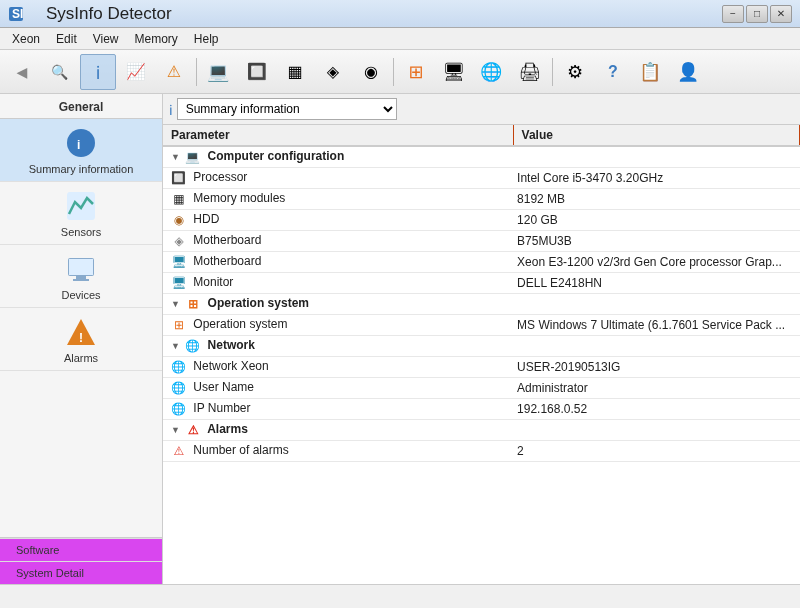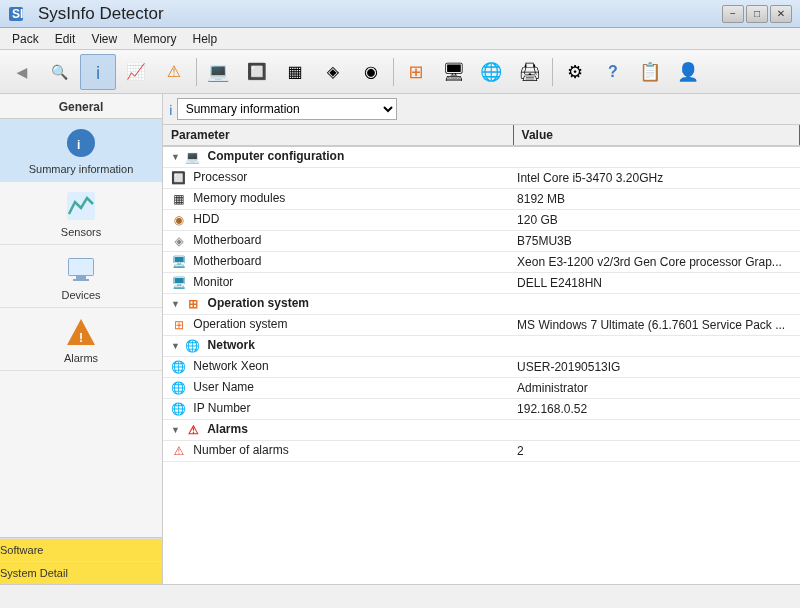--- a/index.html
+++ b/index.html
@@ -8,21 +8,21 @@
     
     .title-bar {
       background: linear-gradient(to bottom, #dce9f7, #c8daf0);
       height: 28px;
       display: flex;
       align-items: center;
       padding: 0 8px;
       border-bottom: 1px solid #aaa;
       user-select: none;
     }
-    .title-bar-icon { width: 16px; height: 16px; margin-right: 14px; }
+    .title-bar-icon { width: 16px; height: 16px; margin-right: 22px; }
     .title-bar-title { font-size: 17px; font-weight: normal; flex: 1; color: #222; }
     .title-bar-buttons { display: flex; gap: 2px; }
     .title-bar-btn {
       width: 22px; height: 18px; background: linear-gradient(to bottom, #e8e8e8, #c8c8c8);
       border: 1px solid #999; border-radius: 2px; display: flex; align-items: center;
       justify-content: center; cursor: pointer; font-size: 10px; color: #333;
     }
 
     
     .menu-bar {
@@ -88,26 +88,26 @@
       align-items: center;
       padding: 8px 4px 6px 4px;
       cursor: pointer;
       border-bottom: 1px solid #e0e0e0;
     }
     .sidebar-item.selected { background: #d0e4f7; }
     .sidebar-item-icon { width: 32px; height: 32px; margin-bottom: 4px; display: flex; align-items: center; justify-content: center; }
     .sidebar-item-label { font-size: 11px; color: #333; text-align: center; }
     .sidebar-bottom { margin-top: auto; border-top: 1px solid #ccc; }
     .sidebar-bottom-item {
-      padding: 5px 0;
+      padding: 5px 16px;
       cursor: pointer;
       border-top: 1px solid #ddd;
       font-size: 11px;
       color: #333;
-      background: #fde047;
+      background: #d946ef;
     }
 
     
     .content-area {
       flex: 1;
       display: flex;
       flex-direction: column;
       background: #fff;
       overflow: hidden;
     }
@@ -180,21 +180,21 @@
   </div>
   <span class="title-bar-title">SysInfo Detector</span>
   <div class="title-bar-buttons">
     <div class="title-bar-btn">−</div>
     <div class="title-bar-btn">□</div>
     <div class="title-bar-btn">✕</div>
   </div>
 </div>
 
 <div class="menu-bar">
-  <span class="menu-item">Pack</span>
+  <span class="menu-item">Xeon</span>
   <span class="menu-item">Edit</span>
   <span class="menu-item">View</span>
   <span class="menu-item">Memory</span>
   <span class="menu-item">Help</span>
 </div>
 
 <div class="toolbar">
   <div class="tb-btn" title="Back">
     <span style="font-size:14px;color:#888;">◀</span>
   </div>

